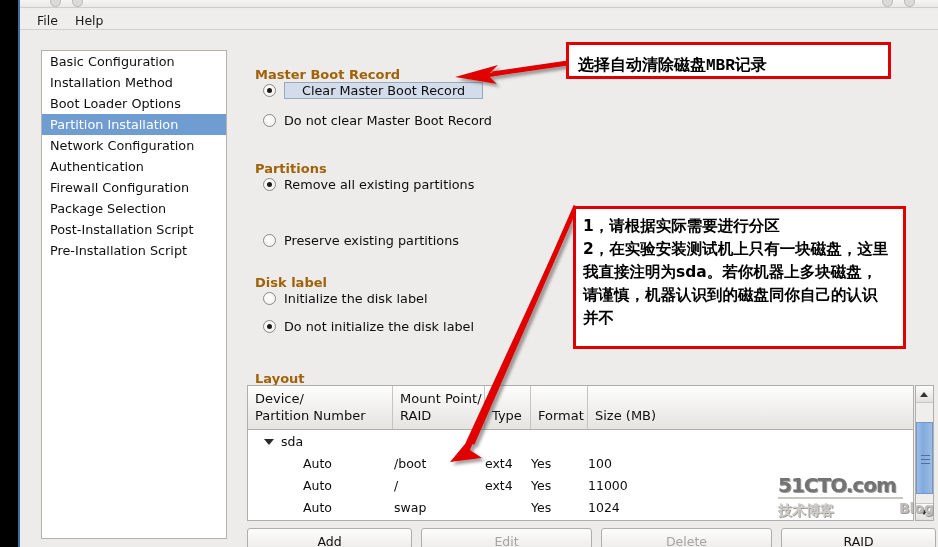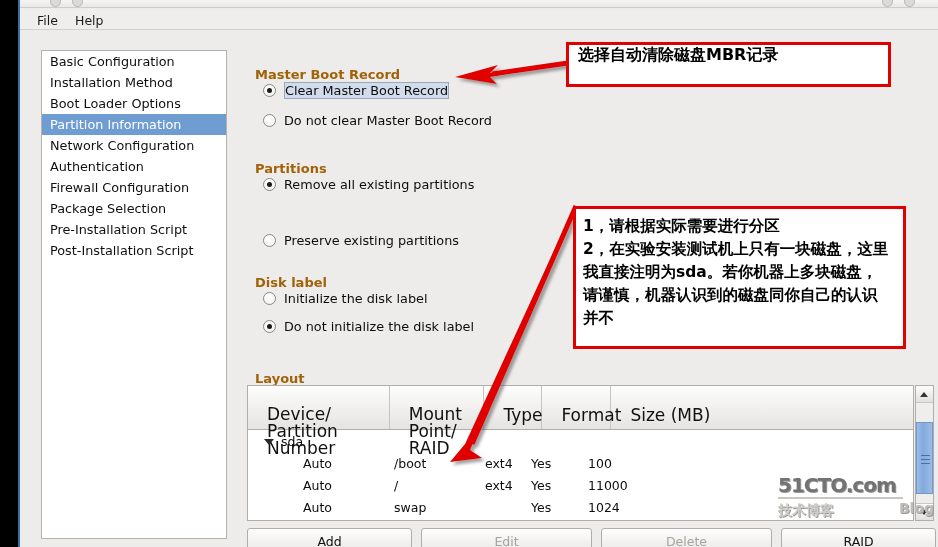--- a/index.html
+++ b/index.html
@@ -93,44 +93,43 @@
     content: ""; position: absolute;
     left: 3px; top: 3px; width: 5px; height: 5px;
     border-radius: 50%; background: #1b1b1b;
   }
   .radio-label {
     font-size: 12.8px; color: #0d0d0d; white-space: nowrap;
   }
   .radio-label.focus {
     border: 1px solid #9aa8bd;
     background: #d3dcea;
-    padding: 0px 0;
+    padding: 0px 17px;
     margin: -1px 0;
   }
   
   #table-wrap {
     position: absolute; left: 0; top: 0;
     width: 667px; height: 136px;
     border: 1px solid #b0aeaa;
     background: #fff;
     overflow: hidden;
   }
   #thead {
     display: flex;
     height: 44px;
     background: linear-gradient(#fdfdfd, #e6e4e1);
     border-bottom: 1px solid #b0aeaa;
   }
   #thead .th {
     border-right: 1px solid #c6c4c0;
-    padding: 20px 0 0 7px;
-    font-size: 17px; color: #101010;
+    padding: 4px 0 0 7px;
+    font-size: 13px; color: #101010;
     line-height: 17px;
     cursor: default;
-    margin-left: 12px;
   }
   #thead .th:last-child { border-right: none; }
   .tbody-row {
     display: flex; height: 22px; align-items: center;
     font-size: 12.5px; color: #0d0d0d;
     cursor: default;
   }
   .cell { overflow: hidden; white-space: nowrap; }
   .tri {
     display: inline-block;
@@ -194,24 +193,25 @@
   .anno {
     position: absolute;
     background: #ffffff;
     border: 3px solid #e00000;
     font-family: "DejaVu Sans", "Liberation Sans", sans-serif;
     font-weight: bold;
     color: #000;
     z-index: 40;
   }
   #anno1 {
-    left: 566px; top: 42px; width: 325px; height: 45px;
+    left: 566px; top: 42px; width: 325px; height: 37px;
     font-size: 16px;
-    display: flex; align-items: flex-start;
+    display: flex; align-items: flex-end;
     padding-left: 9px;
+    font-family: Liberation Mono, monospace;
   }
   #anno2 {
     left: 573px; top: 206px; width: 333px; height: 143px;
     font-size: 15.5px;
     line-height: 23px;
     padding: 6px 13px 0 7px;
   }
   svg.arrowlayer {
     position: absolute; left: 0; top: 0;
     width: 938px; height: 547px;
@@ -264,27 +264,27 @@
       <div class="menu-item" style="left:10px">File</div>
       <div class="menu-item" style="left:48px">Help</div>
     </div>
 
     <div id="content">
 
       <div id="sidebar">
         <div class="side-item">Basic Configuration</div>
         <div class="side-item">Installation Method</div>
         <div class="side-item">Boot Loader Options</div>
-        <div class="side-item selected">Partition Information</div>
+        <div class="side-item selected">Partition Installation</div>
         <div class="side-item">Network Configuration</div>
         <div class="side-item">Authentication</div>
         <div class="side-item">Firewall Configuration</div>
         <div class="side-item">Package Selection</div>
+        <div class="side-item">Post-Installation Script</div>
         <div class="side-item">Pre-Installation Script</div>
-        <div class="side-item">Post-Installation Script</div>
       </div>
 
       <div id="pane">
 
         <div class="group-title" style="position:absolute;left:0;top:16px">Master Boot Record</div>
 
         <div class="radio-row" style="position:absolute;left:0;top:36px;width:420px">
           <span class="radio on"></span>
           <span class="radio-label focus">Clear Master Boot Record</span>
         </div>

